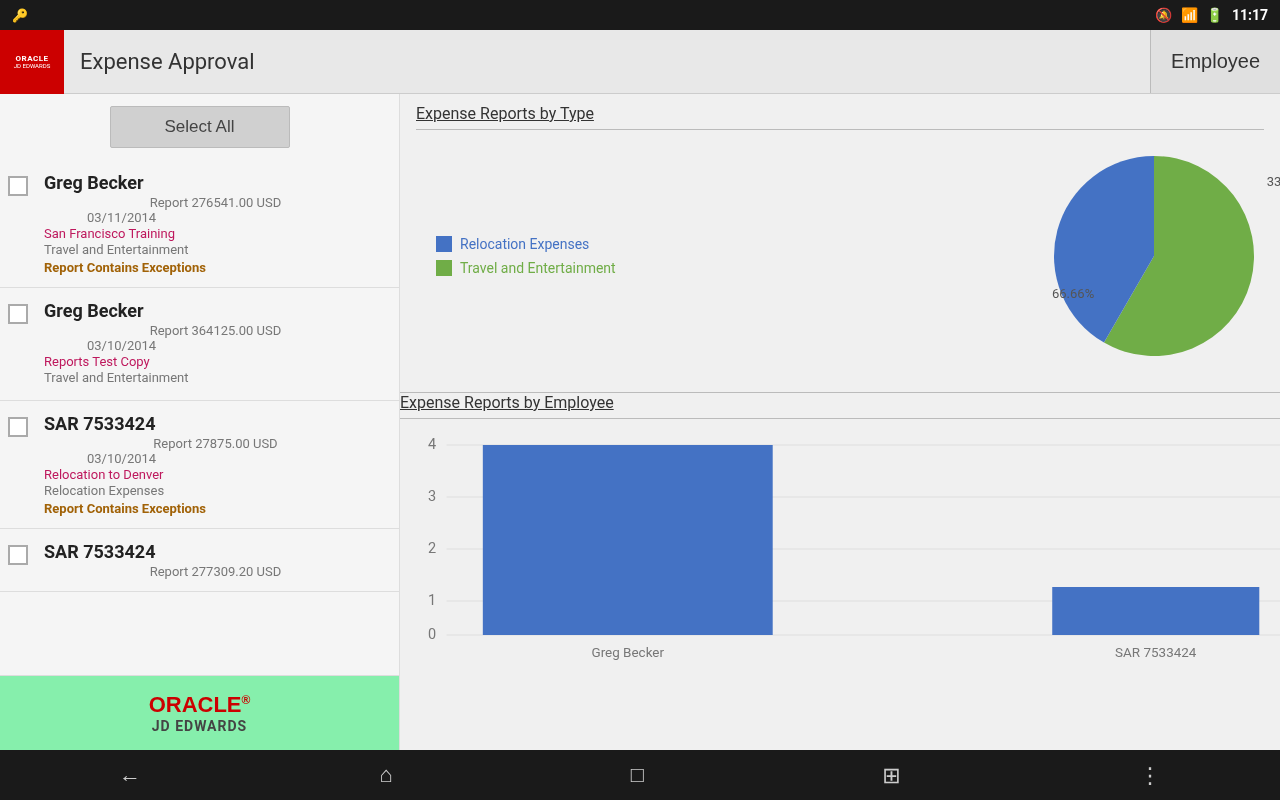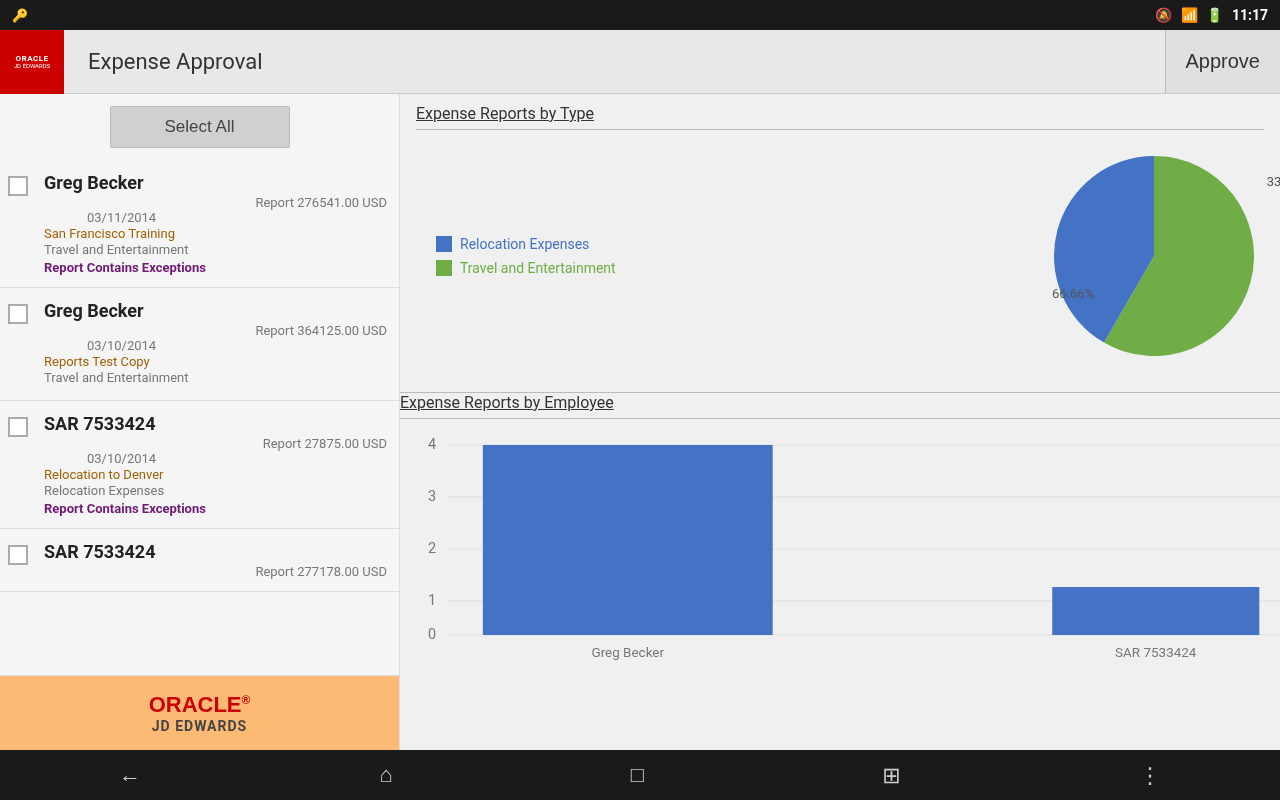--- a/index.html
+++ b/index.html
@@ -23,21 +23,21 @@
     .app-logo {
       width: 64px; height: 64px; background: #cc0000;
       display: flex; align-items: center; justify-content: center; flex-shrink: 0;
     }
     .app-logo-inner {
       display: flex; flex-direction: column; align-items: center; line-height: 1;
     }
     .oracle-logo-text { color: #fff; font-size: 8px; font-weight: bold; letter-spacing: 0.5px; }
     .jde-logo { color: #fff; font-size: 6px; }
     .app-title {
-      flex: 1; padding-left: 24px; font-size: 22px; color: #333; font-weight: normal;
+      flex: 1; padding-left: 16px; font-size: 22px; color: #333; font-weight: normal;
     }
     .approve-btn {
       margin-right: 0; padding: 0 20px; height: 100%;
       background: #e0e0e0; border: none; border-left: 1px solid #bbb;
       font-size: 20px; color: #333; cursor: pointer; font-weight: normal;
       display: flex; align-items: center;
     }
 
     
     .main-content {
@@ -59,32 +59,32 @@
     .expense-item {
       display: flex; align-items: flex-start; padding: 12px 12px 12px 8px;
       border-bottom: 1px solid #ddd; background: #f5f5f5;
     }
     .checkbox-area { width: 36px; display: flex; align-items: flex-start; padding-top: 4px; }
     .checkbox {
       width: 20px; height: 20px; border: 2px solid #aaa; background: #fff; flex-shrink: 0;
     }
     .item-content { flex: 1; }
     .item-name { font-size: 18px; font-weight: bold; color: #222; margin-bottom: 2px; }
-    .item-row { display: flex; justify-content: flex-end; align-items: center; }
+    .item-row { display: flex; justify-content: center; align-items: center; }
     .item-report { font-size: 13px; color: #777; }
     .item-amount { font-size: 13px; color: #777; }
     .item-date { font-size: 13px; color: #777; margin-bottom: 1px; margin-left: 43px; }
-    .item-desc { font-size: 13px; color: #a16207; margin-bottom: 1px; }
+    .item-desc { font-size: 13px; color: #be185d; margin-bottom: 1px; }
     .item-category { font-size: 13px; color: #777; margin-bottom: 3px; }
-    .item-exception { font-size: 13px; color: #701a75; font-weight: bold; }
+    .item-exception { font-size: 13px; color: #a16207; font-weight: bold; }
 
     
     .oracle-footer {
       margin-top: auto; padding: 16px 0; display: flex; flex-direction: column; align-items: center;
-      border-top: 1px solid #ddd; background: #fdba74;
+      border-top: 1px solid #ddd; background: #86efac;
     }
     .oracle-footer-text {
       font-size: 22px; font-weight: bold; color: #cc0000; font-family: Arial, sans-serif;
     }
     .oracle-footer-reg { font-size: 12px; vertical-align: super; color: #cc0000; }
     .jd-edwards-text { font-size: 14px; color: #444; font-weight: bold; letter-spacing: 1px; }
 
     
     .right-panel {
       flex: 1; background: #f0f0f0; overflow-y: auto; padding: 0;
@@ -135,21 +135,21 @@
 </div>
 
 <div class="app-header">
   <div class="app-logo">
     <div class="app-logo-inner">
       <span class="oracle-logo-text">ORACLE</span>
       <span class="jde-logo">JD EDWARDS</span>
     </div>
   </div>
   <div class="app-title">Expense Approval</div>
-  <button class="approve-btn">Approve</button>
+  <button class="approve-btn">Employee</button>
 </div>
 
 <div class="main-content">
 
   <div class="left-panel">
     <button class="select-all-btn">Select All</button>
 
     <div class="expense-item">
       <div class="checkbox-area">
         <div class="checkbox"></div>
@@ -201,21 +201,21 @@
     </div>
 
     <div class="expense-item">
       <div class="checkbox-area">
         <div class="checkbox"></div>
       </div>
       <div class="item-content">
         <div class="item-name">SAR 7533424</div>
         <div class="item-row">
           <span class="item-report">Report 277</span>
-          <span class="item-amount">178.00 USD</span>
+          <span class="item-amount">309.20 USD</span>
         </div>
       </div>
     </div>
 
     <div class="oracle-footer">
       <div>
         <span class="oracle-footer-text">ORACLE<span class="oracle-footer-reg">®</span></span>
       </div>
       <div class="jd-edwards-text">JD EDWARDS</div>
     </div>

